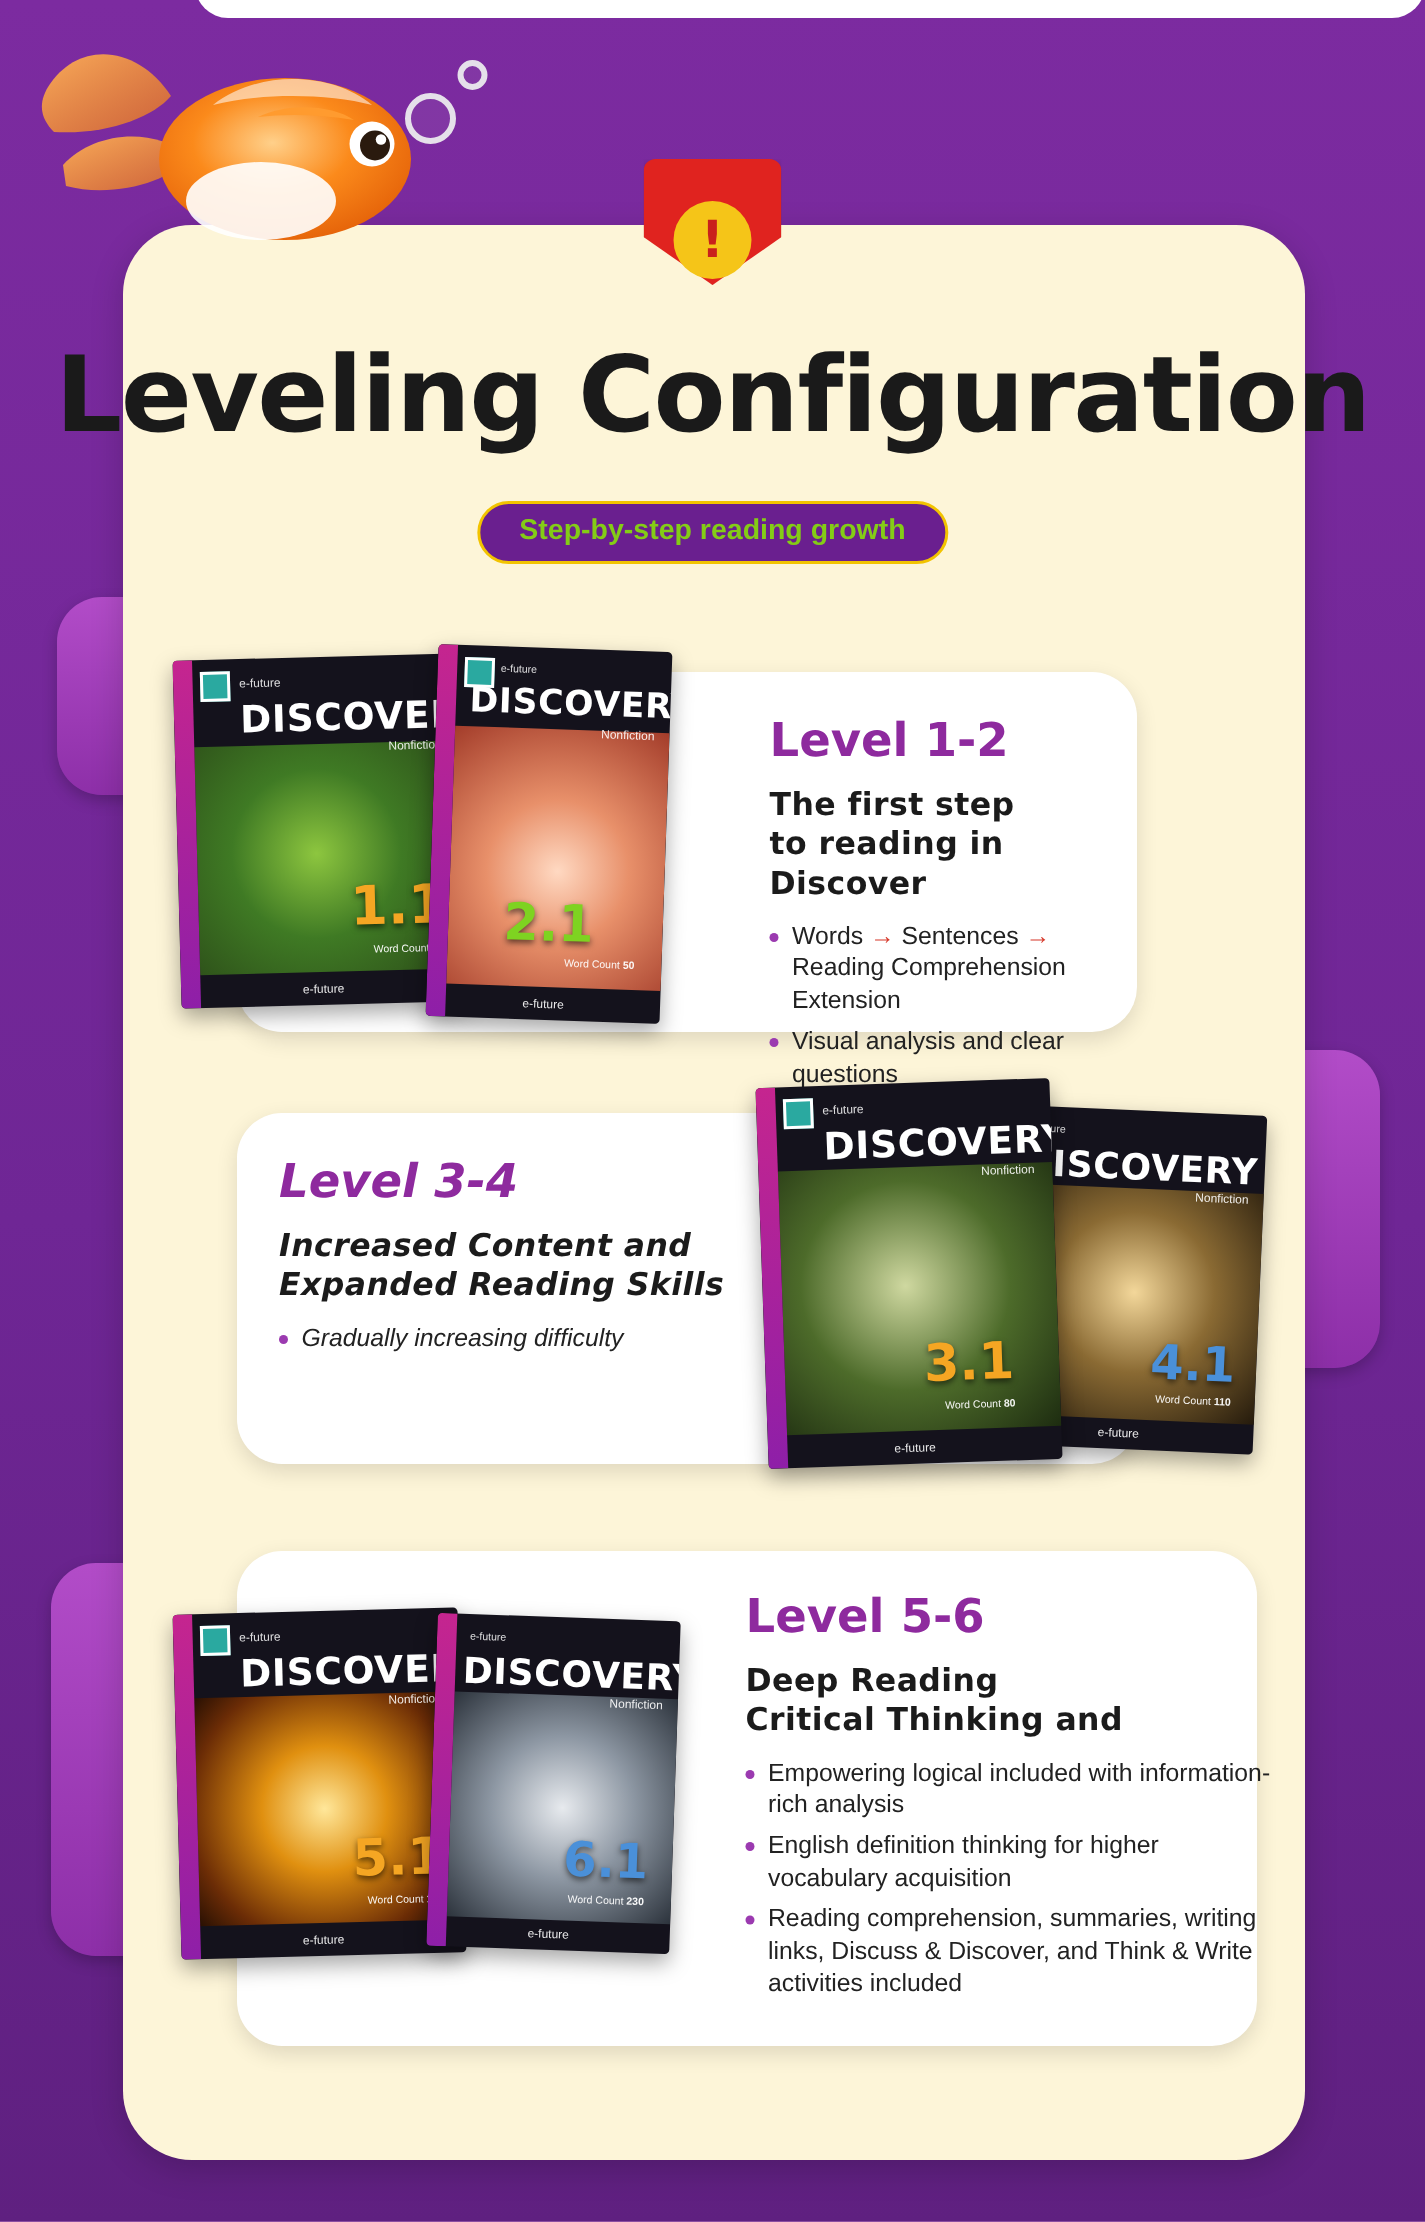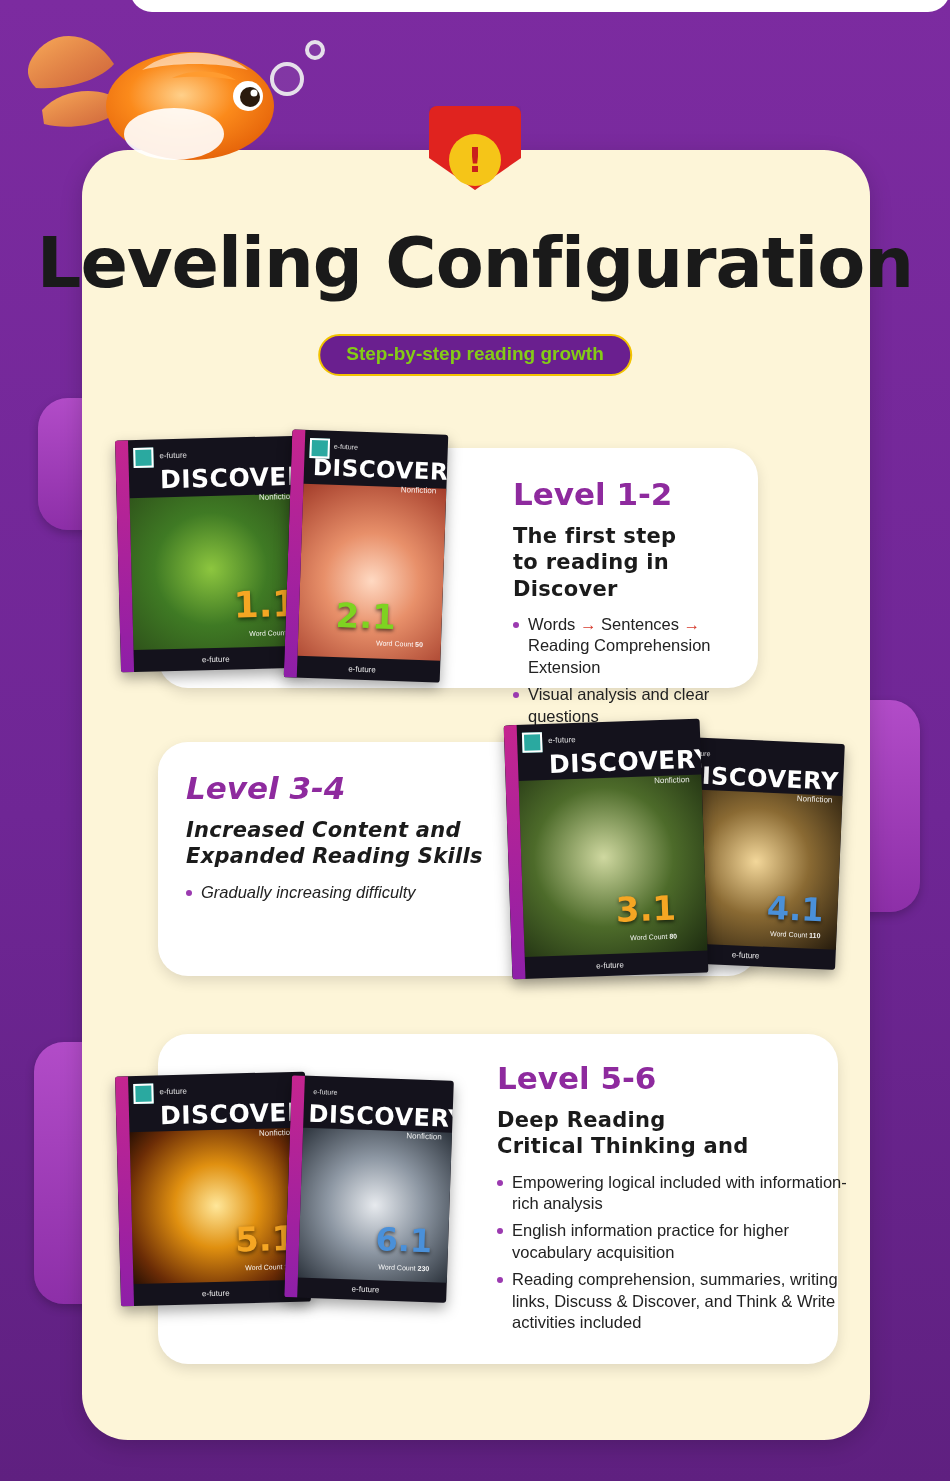--- a/index.html
+++ b/index.html
@@ -358,21 +358,21 @@
 
   <div class="card card-3">
     <div class="content">
       <div class="level-title">Level 5-6</div>
       <div class="level-head">
         <div>Deep Reading</div>
         <div>Critical Thinking and</div>
       </div>
       <ul class="bullets">
         <li>Empowering logical included with information-rich analysis</li>
-        <li>English information practice for higher vocabulary acquisition</li>
+        <li>English definition thinking for higher vocabulary acquisition</li>
         <li>Reading comprehension, summaries, writing links, Discuss &amp; Discover, and Think &amp; Write activities included</li>
       </ul>
     </div>
   </div>
 
   <div class="book" id="book-51">
     <div class="photo ph-orb" style="top:56px;bottom:22px;"></div>
     <div class="spine"></div>
     <div class="qr"></div>
     <div class="brand" style="left:44px;top:12px;font-size:8px;">e-future</div>

